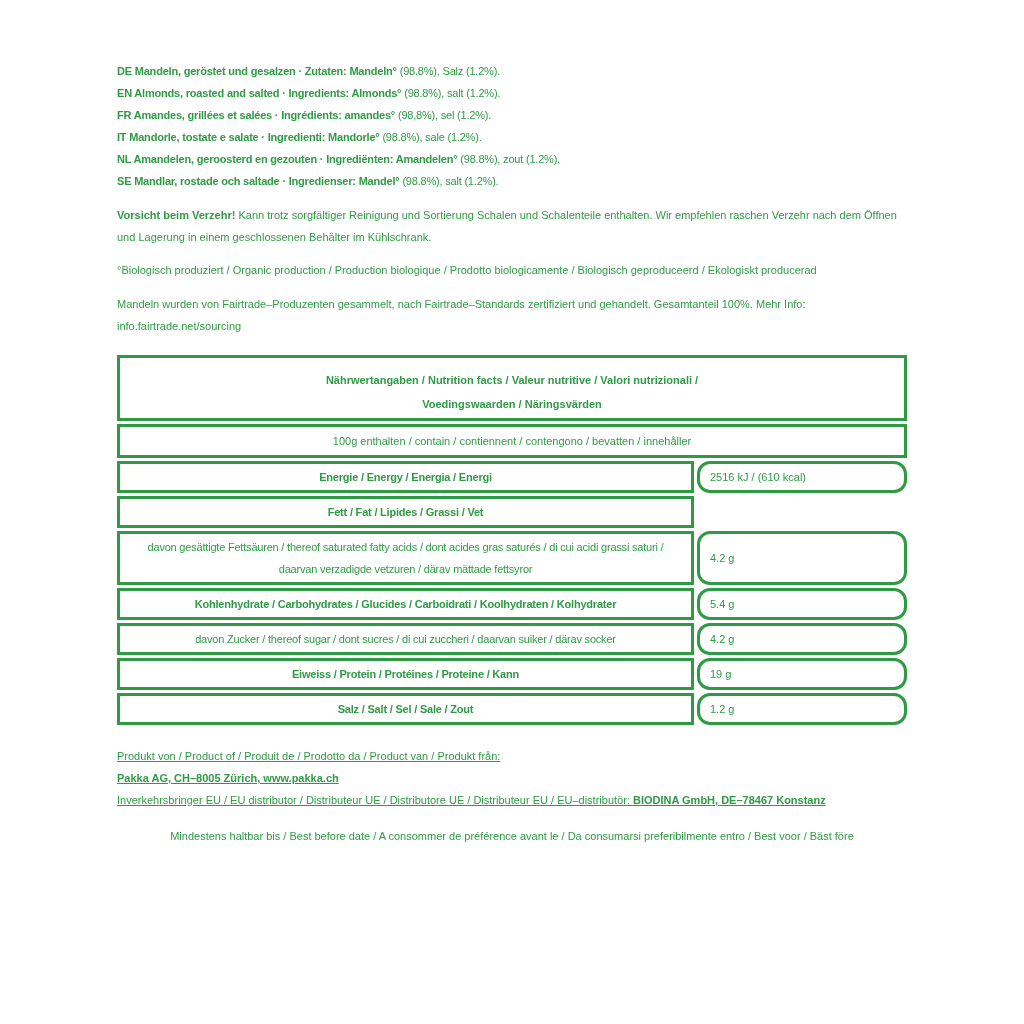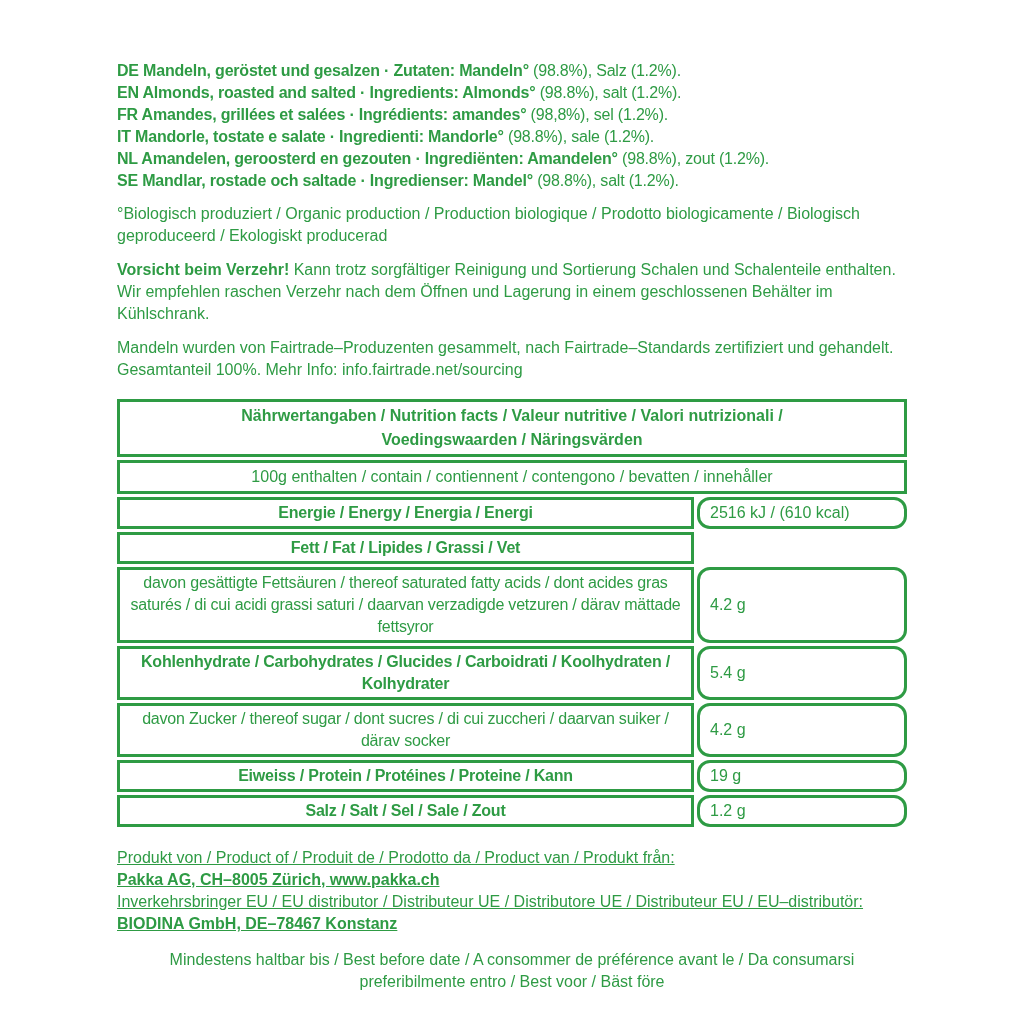--- a/index.html
+++ b/index.html
@@ -7,41 +7,41 @@
     width: 1024px; height: 1024px;
     background: #ffffff;
     font-family: "Liberation Sans", sans-serif;
     overflow: hidden;
   }
   .page {
     position: absolute;
     left: 117px; top: 60px;
     width: 790px;
     color: #2e9b44;
-    font-size: 16px;
+    font-size: 11px;
     line-height: 22px;
   }
   .bold { font-weight: 700; }
   .ing-line { margin: 0; white-space: nowrap; letter-spacing: -0.2px; }
   .para { margin: 12px 0 0 0; }
   .para.first { margin-top: 11px; }
 
   
   .ntable { margin-top: 18px; }
   .trow { display: flex; gap: 3px; margin-top: 3px; align-items: stretch; }
   .trow:first-child { margin-top: 0; }
   .cell {
     border: 3px solid #2e9b44;
     box-sizing: border-box;
     padding: 2px 10px;
     background: #ffffff;
     text-align: center;
   }
   .cell-full { width: 100%; text-align: center; }
-  .title-cell { font-weight: 700; line-height: 24px; padding-top: 2px; padding-bottom: 2px; }
+  .title-cell { font-weight: 700; line-height: 24px; padding-top: 10px; padding-bottom: 2px; }
   .subtitle-cell { line-height: 24px; min-height: 30px; }
   .label-cell {
     width: 577px; flex: 0 0 auto;
     display: flex; flex-direction: column; justify-content: center;
     min-height: 30px;
     letter-spacing: -0.2px;
   }
   .value-cell { flex: 1 1 auto; display: flex; align-items: center; border-radius: 13px; }
   .producer { margin-top: 20px; text-decoration: underline; }
   .producer p { margin: 0; }
@@ -54,23 +54,23 @@
 
   <section>
     <p class="ing-line"><span class="bold">DE Mandeln, geröstet und gesalzen · Zutaten: Mandeln°</span><span> (98.8%), Salz (1.2%).</span></p>
     <p class="ing-line"><span class="bold">EN Almonds, roasted and salted · Ingredients: Almonds°</span><span> (98.8%), salt (1.2%).</span></p>
     <p class="ing-line"><span class="bold">FR Amandes, grillées et salées · Ingrédients: amandes°</span><span> (98,8%), sel (1.2%).</span></p>
     <p class="ing-line"><span class="bold">IT Mandorle, tostate e salate · Ingredienti: Mandorle°</span><span> (98.8%), sale (1.2%).</span></p>
     <p class="ing-line"><span class="bold">NL Amandelen, geroosterd en gezouten · Ingrediënten: Amandelen°</span><span> (98.8%), zout (1.2%).</span></p>
     <p class="ing-line"><span class="bold">SE Mandlar, rostade och saltade · Ingredienser: Mandel°</span><span> (98.8%), salt (1.2%).</span></p>
   </section>
 
+  <p class="para"><span class="bold">Vorsicht beim Verzehr!</span><span> Kann trotz sorgfältiger Reinigung und Sortierung Schalen und Schalenteile enthalten. Wir empfehlen raschen Verzehr nach dem Öffnen und Lagerung in einem geschlossenen Behälter im Kühlschrank.</span></p>
+
   <p class="para first">°Biologisch produziert / Organic production / Production biologique / Prodotto biologicamente / Biologisch geproduceerd / Ekologiskt producerad</p>
-
-  <p class="para"><span class="bold">Vorsicht beim Verzehr!</span><span> Kann trotz sorgfältiger Reinigung und Sortierung Schalen und Schalenteile enthalten. Wir empfehlen raschen Verzehr nach dem Öffnen und Lagerung in einem geschlossenen Behälter im Kühlschrank.</span></p>
 
   <p class="para">Mandeln wurden von Fairtrade–Produzenten gesammelt, nach Fairtrade–Standards zertifiziert und gehandelt. Gesamtanteil 100%. Mehr Info: info.fairtrade.net/sourcing</p>
 
   <div class="ntable">
     <div class="trow">
       <div class="cell cell-full title-cell">
         <div>Nährwertangaben / Nutrition facts / Valeur nutritive / Valori nutrizionali /</div>
         <div>Voedingswaarden / Näringsvärden</div>
       </div>
     </div>

